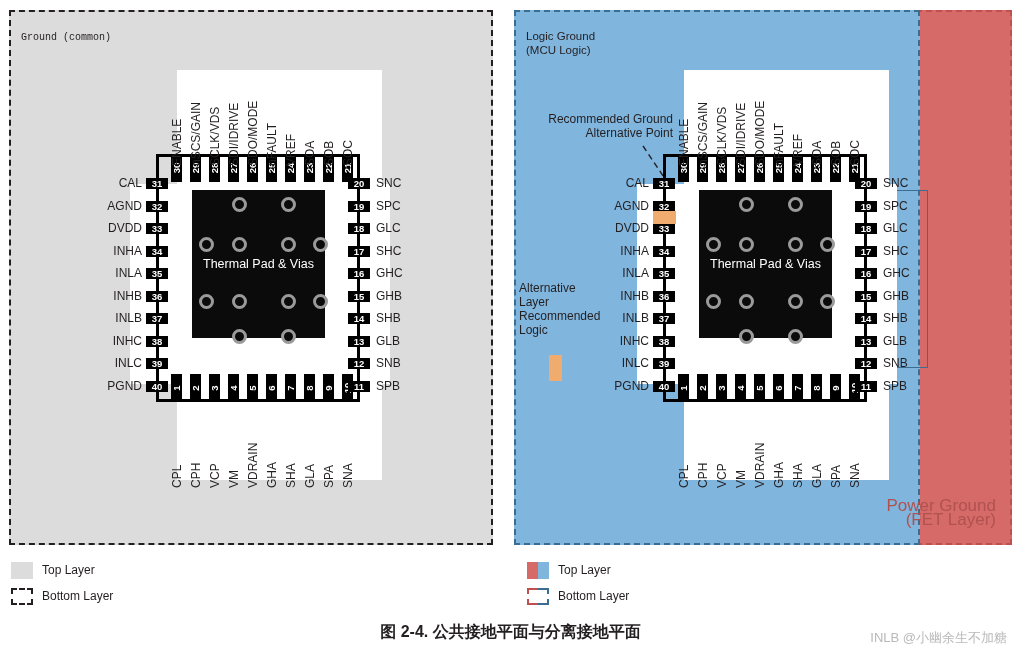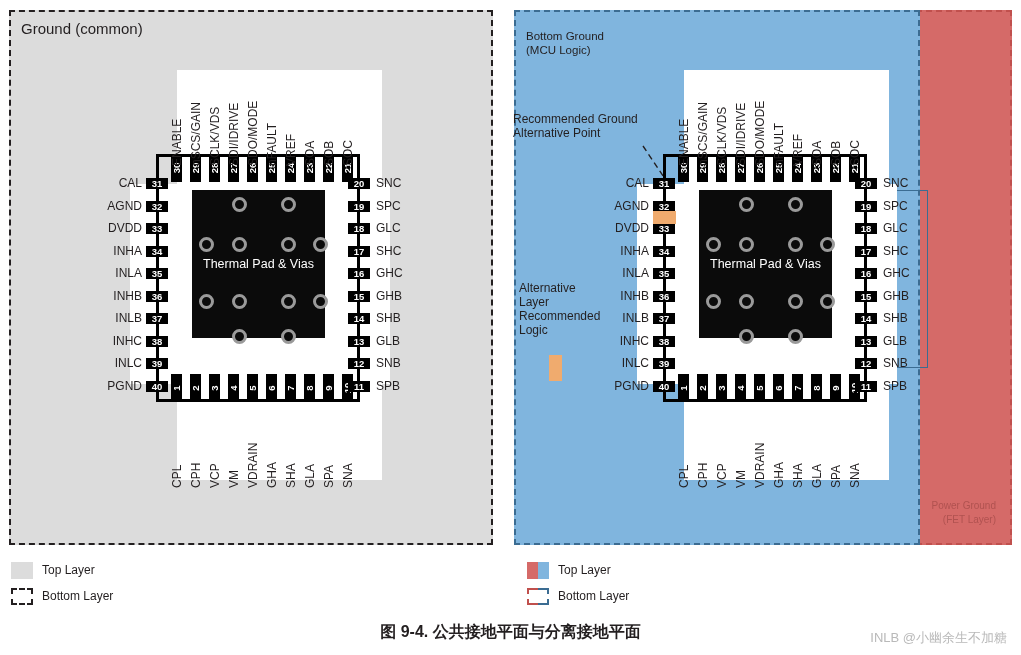--- a/index.html
+++ b/index.html
@@ -4,30 +4,30 @@
 <style>
   html,body{margin:0;padding:0;background:#ffffff;}
   body{width:1021px;height:655px;position:relative;overflow:hidden;
        font-family:"Liberation Sans", sans-serif;color:#231f20;}
 
   .abs{position:absolute;}
   .plane-dashed{position:absolute;box-sizing:border-box;}
 
   #left-plane{left:9px;top:10px;width:484px;height:535px;
               background:#dcdcdc;border:2px dashed #231f20;box-sizing:border-box;}
-  #left-plane-label{position:absolute;left:10px;top:8px;font-size:15px;color:#231f20;}
+  #left-plane-label{position:absolute;left:10px;top:20px;font-size:10px;color:#231f20;font-family:Liberation Mono, monospace;}
 
   #right-blue{left:514px;top:10px;width:406px;height:535px;
               background:#80b5de;border:2px dashed #3b6c92;box-sizing:border-box;}
   #right-red{left:516px;top:10px;width:496px;height:535px;
              background:#d56a68;border:2px dashed #c0504d;box-sizing:border-box;}
 
   #logic-ground-label{position:absolute;left:10px;top:17px;font-size:11.5px;
                       line-height:14px;color:#231f20;z-index:30;}
-  #power-ground-label{position:absolute;right:14px;bottom:16px;font-size:10px;
+  #power-ground-label{position:absolute;right:14px;bottom:16px;font-size:17px;
                       line-height:14px;color:#b05250;text-align:right;z-index:30;}
 
   
   .chip{position:absolute;}
   .chip-white-v{position:absolute;background:#ffffff;}
   .chip-white-h{position:absolute;background:#ffffff;}
   .chip-outline{position:absolute;border:3px solid #000;box-sizing:border-box;background:transparent;}
   .thermal{position:absolute;background:#0b0b0b;}
   .thermal-label{position:absolute;color:#ffffff;font-size:12.5px;white-space:nowrap;
                  left:50%;top:50%;transform:translate(-50%,-50%);}
@@ -74,33 +74,33 @@
 
 <div id="right-red" class="plane-dashed">
   <div id="power-ground-label">
     <div>Power Ground</div>
     <div>(FET Layer)</div>
   </div>
 </div>
 
 <div id="right-blue" class="plane-dashed">
   <div id="logic-ground-label">
-    <div>Bottom Ground</div>
+    <div>Logic Ground</div>
     <div>(MCU Logic)</div>
   </div>
 </div>
 
 <div class="anno" id="alt-anno" style="left:519px;top:281px;width:74px;">
   <div>Alternative</div>
   <div>Layer</div>
   <div>Recommended</div>
   <div>Logic</div>
 </div>
 
-<div class="anno" id="rec-anno" style="left:513px;top:112px;width:160px;">
+<div class="anno" id="rec-anno" style="left:513px;top:112px;width:160px;text-align:right;">
   <div>Recommended Ground</div>
   <div>Alternative Point</div>
 </div>
 
 <svg class="abs" style="left:640px;top:143px;width:60px;height:75px;z-index:45;" viewBox="0 0 60 75">
   <line x1="3" y1="3" x2="48" y2="70" stroke="#231f20" stroke-width="1.4" stroke-dasharray="6,4"></line>
 </svg>
 
 <div class="legend" id="legend-left" style="left:11px;top:560px;">
   <div class="legend-row">
@@ -123,21 +123,21 @@
   </div>
   <div class="legend-row">
     <div class="sw sw-dash-split" style="position:relative;width:22px;height:17px;">
       <i style="left:0;top:0;width:11px;height:17px;border:2px dashed #c0504d;border-right:none;box-sizing:border-box;"></i>
       <i style="left:11px;top:0;width:11px;height:17px;border:2px dashed #3b6c92;border-left:none;box-sizing:border-box;"></i>
     </div>
     <span>Bottom Layer</span>
   </div>
 </div>
 
-<div id="caption">图 9-4. 公共接地平面与分离接地平面</div>
+<div id="caption">图 2-4. 公共接地平面与分离接地平面</div>
 <div id="watermark">INLB @小幽余生不加糖</div>
 
 <div class="chip" style="left: 130px; top: 70px; width: 260px; height: 410px; z-index: 50;">
     <div class="chip-white-v" style="left: 47px; top: 0px; width: 205px; height: 410px;"></div>
     <div class="chip-white-h" style="left: 0px; top: 114px; width: 260px; height: 200px;"></div>
     <div class="chip-outline" style="left: 26px; top: 84px; width: 204px; height: 248px;"></div>
     <div class="thermal" style="left: 62px; top: 120px; width: 133px; height: 148px;">
       <div class="thermal-label">Thermal Pad &amp; Vias</div>
       <div class="via" style="left: 40px; top: 7px;"></div>
       <div class="via" style="left: 89px; top: 7px;"></div>

